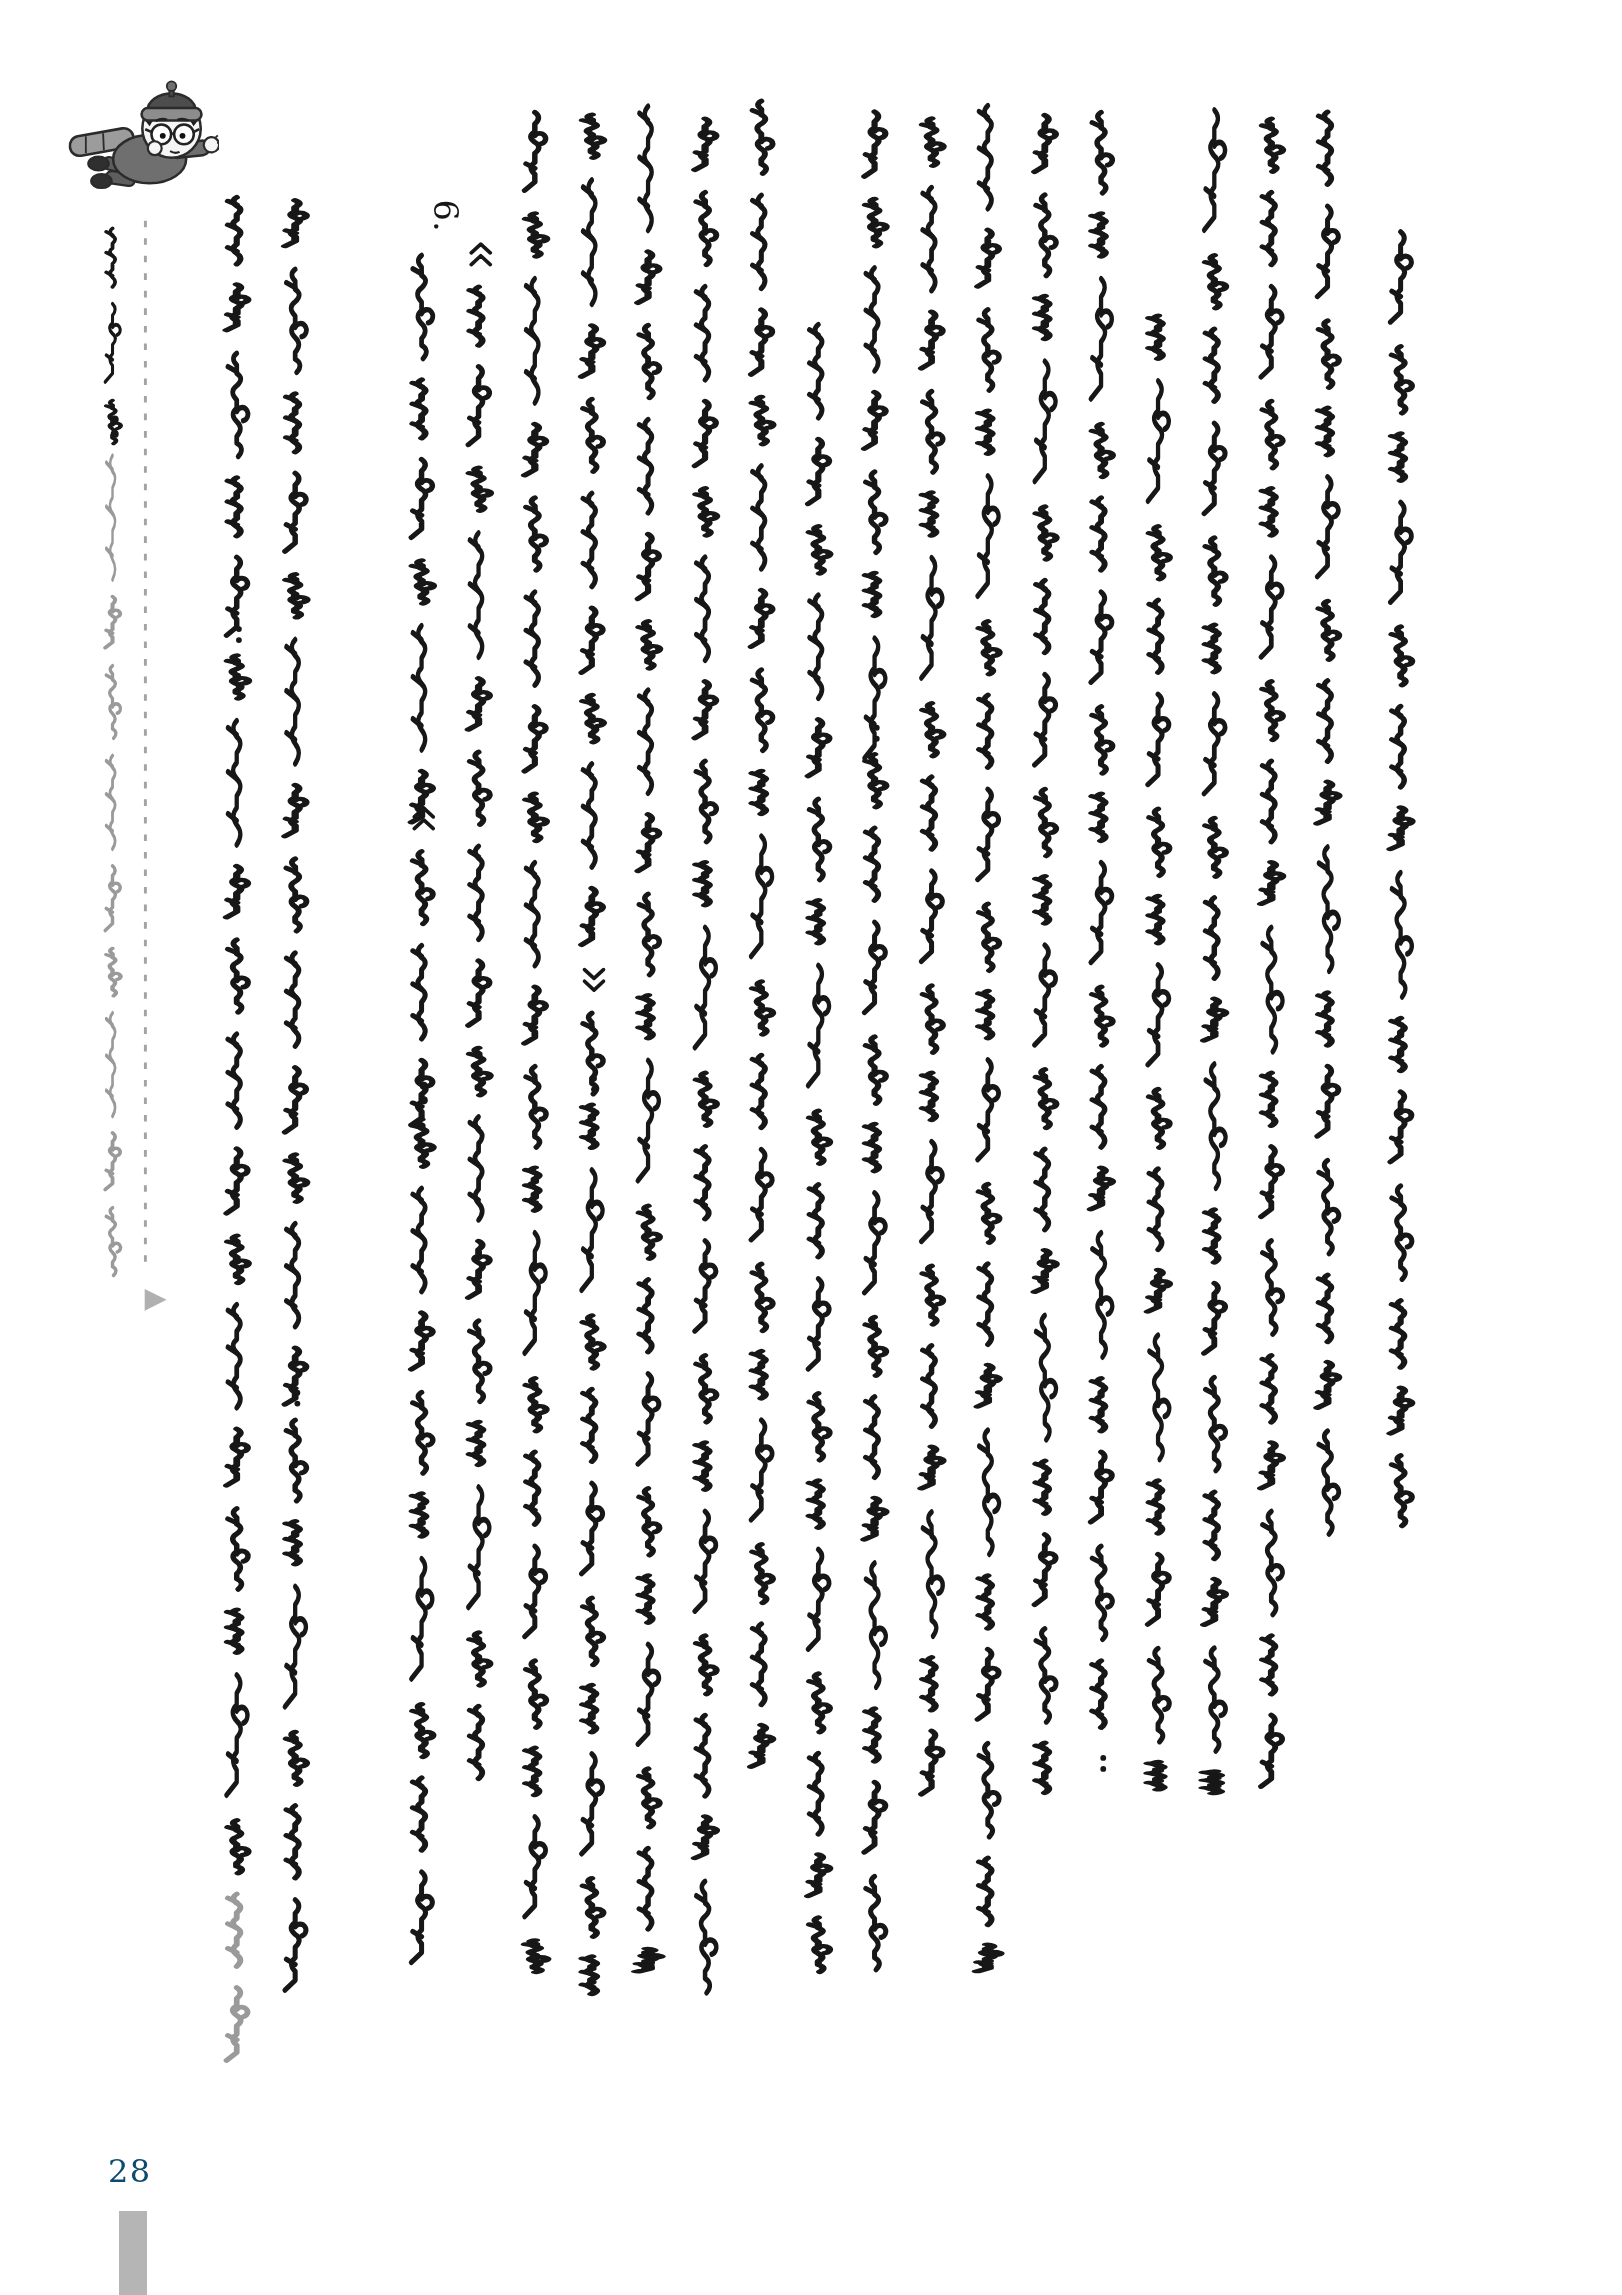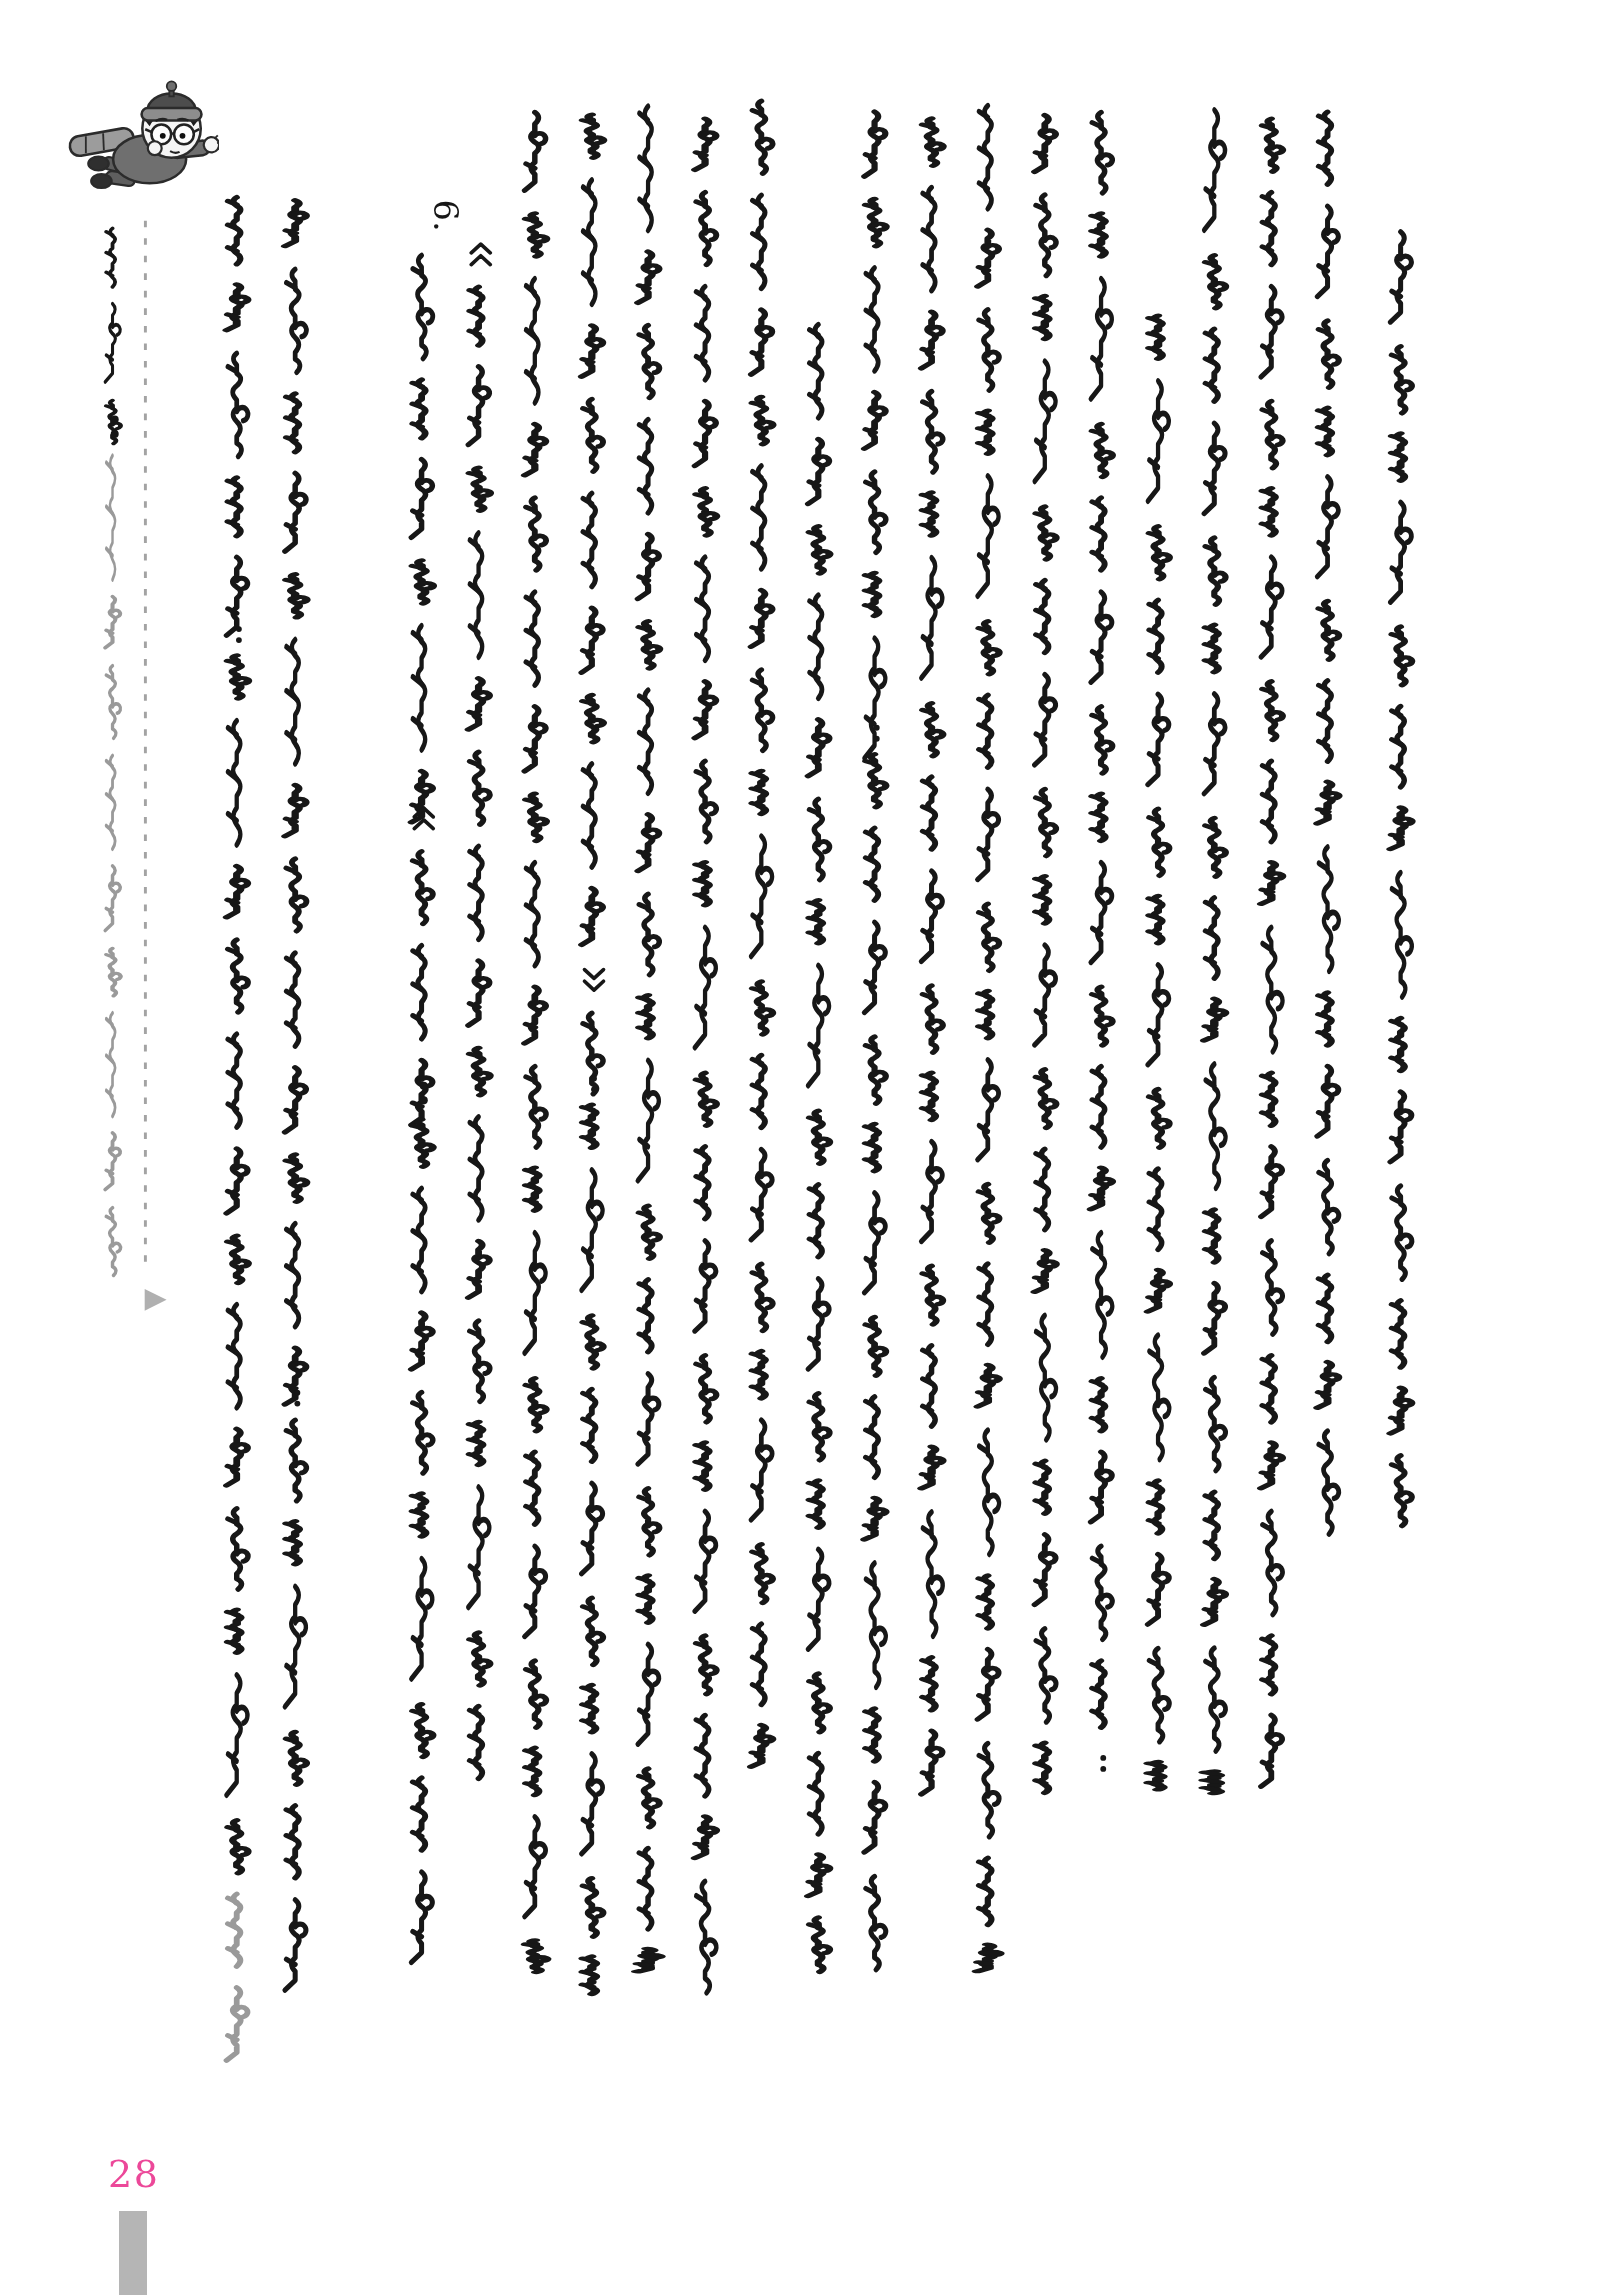--- a/index.html
+++ b/index.html
@@ -8,21 +8,21 @@
     width:1622px;height:2295px;
     background:#ffffff;
     overflow:hidden;
     font-family:"DejaVu Serif", serif;
   }
   #script-layer{position:absolute;left:0;top:0;}
   #mascot{position:absolute;left:62px;top:73px;width:157px;height:157px;}
   #page-num{
     position:absolute;left:108px;top:2152px;
     font-family:"DejaVu Serif", serif;
-    font-size:38px;color:#ec4899;letter-spacing:1.5px;
+    font-size:32px;color:#0c4a6e;letter-spacing:1.5px;
   }
   #btab{
     position:absolute;left:119px;top:2211px;width:28px;height:84px;
     background:#b5b5b5;
   }
 </style>
 </head>
 <body>
 
 <div id="page">

